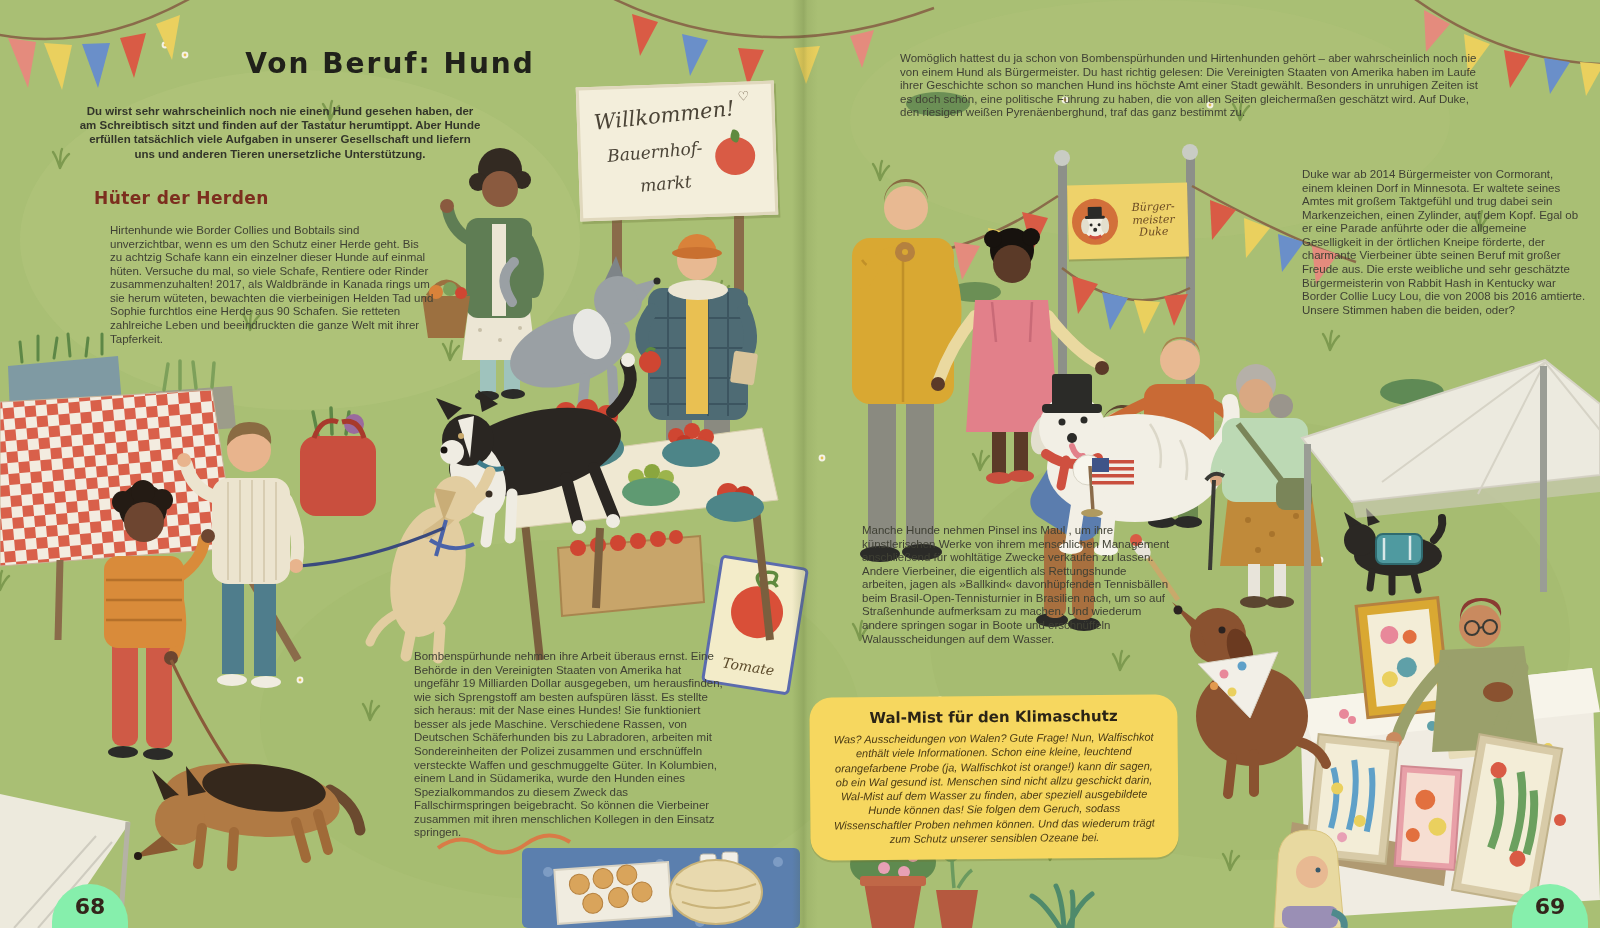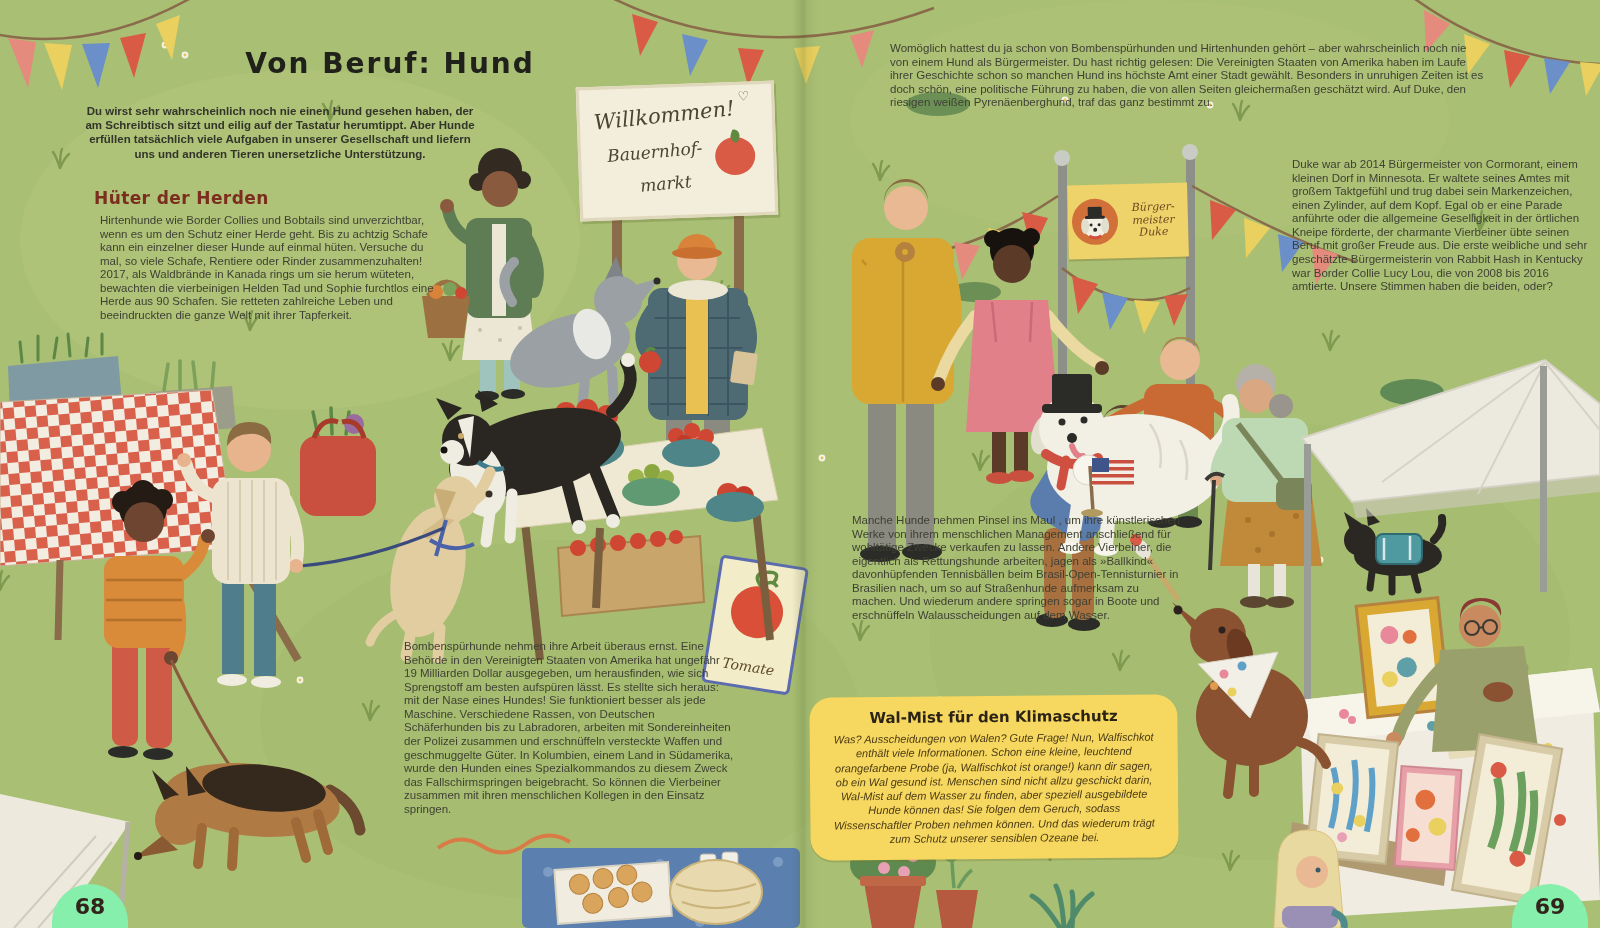--- a/index.html
+++ b/index.html
@@ -10,21 +10,21 @@
           background:linear-gradient(90deg,rgba(70,90,35,0) 0%,rgba(70,90,35,.20) 45%,rgba(70,90,35,.08) 60%,rgba(70,90,35,0) 100%)}
   .txt{position:absolute;color:#3f4034}
   .title{left:160px;top:28px;width:460px;text-align:center;font-size:28px;font-weight:bold;
          letter-spacing:2px;color:#20211a;font-family:"DejaVu Sans",sans-serif}
   .intro{left:78px;top:92px;width:404px;text-align:center;font-weight:bold;font-size:11.5px;
          line-height:1.25;color:#33352a}
   .section{position:absolute}
   .sec-h{font-size:17px;font-weight:bold;letter-spacing:.4px;color:#23241c;margin:0 0 4px;
          font-family:"DejaVu Sans",sans-serif}
   .sec-h.red{color:#7c2e1e}
-  .body-txt{font-size:11.5px;line-height:1.18;margin:6px;color:#3f4034}
+  .body-txt{font-size:11.5px;line-height:1.18;margin:16px;color:#3f4034}
   #sec-herden{left:94px;top:188px;width:356px}
   #sec-schnueffel{left:398px;top:634px;width:342px}
   #sec-buerg{left:884px;top:36px;width:610px}
   #col-duke{left:1286px;top:152px;width:316px}
   #sec-erfolge{left:846px;top:508px;width:340px}
   .infobox{position:absolute;left:810px;top:696px;width:368px;background:#f6d75f;
            border-radius:22px;padding:12px 20px 14px;box-sizing:border-box;transform:rotate(-.5deg);
            box-shadow:0 2px 0 rgba(120,110,30,.25)}
   .infobox h3{text-align:center;font-size:15px;margin:0 0 5px;color:#2b2416;
               font-family:"DejaVu Sans",sans-serif}
@@ -641,21 +641,21 @@
     <polygon points="1504,50 1530,56 1510,88" fill="#d95b45"></polygon>
     <polygon points="1544,58 1570,62 1550,94" fill="#6a8fc9"></polygon>
     <polygon points="1580,62 1604,64 1586,96" fill="#ead05e"></polygon>
   </g>
 </svg>
 
 <div class="gutter"></div>
 
 <h1 class="txt title">Von Beruf: Hund</h1>
 
-<p class="txt intro">Du wirst sehr wahrscheinlich noch nie einen Hund gesehen haben, der am Schreibtisch sitzt und eilig auf der Tastatur herumtippt. Aber Hunde erfüllen tatsächlich viele Aufgaben in unserer Gesellschaft und liefern uns und anderen Tieren unersetzliche Unterstützung.</p>
+<p class="txt intro">Du wirst sehr wahrscheinlich noch nie einen Hund gesehen haben, der am Schreibtisch sitzt und finden auf der Tastatur herumtippt. Aber Hunde erfüllen tatsächlich viele Aufgaben in unserer Gesellschaft und liefern uns und anderen Tieren unersetzliche Unterstützung.</p>
 
 <div class="section" id="sec-herden">
   <h2 class="sec-h red">Hüter der Herden</h2>
   <p class="body-txt">Hirtenhunde wie Border Collies und Bobtails sind unverzichtbar, wenn es um den Schutz einer Herde geht. Bis zu achtzig Schafe kann ein einzelner dieser Hunde auf einmal hüten. Versuche du mal, so viele Schafe, Rentiere oder Rinder zusammenzuhalten! 2017, als Waldbrände in Kanada rings um sie herum wüteten, bewachten die vierbeinigen Helden Tad und Sophie furchtlos eine Herde aus 90 Schafen. Sie retteten zahlreiche Leben und beeindruckten die ganze Welt mit ihrer Tapferkeit.</p>
 </div>
 
 <div class="section" id="sec-schnueffel">
   <p class="body-txt">Bombenspürhunde nehmen ihre Arbeit überaus ernst. Eine Behörde in den Vereinigten Staaten von Amerika hat ungefähr 19 Milliarden Dollar ausgegeben, um herausfinden, wie sich Sprengstoff am besten aufspüren lässt. Es stellte sich heraus: mit der Nase eines Hundes! Sie funktioniert besser als jede Maschine. Verschiedene Rassen, von Deutschen Schäferhunden bis zu Labradoren, arbeiten mit Sondereinheiten der Polizei zusammen und erschnüffeln versteckte Waffen und geschmuggelte Güter. In Kolumbien, einem Land in Südamerika, wurde den Hunden eines Spezialkommandos zu diesem Zweck das Fallschirmspringen beigebracht. So können die Vierbeiner zusammen mit ihren menschlichen Kollegen in den Einsatz springen.</p>
 </div>
 

